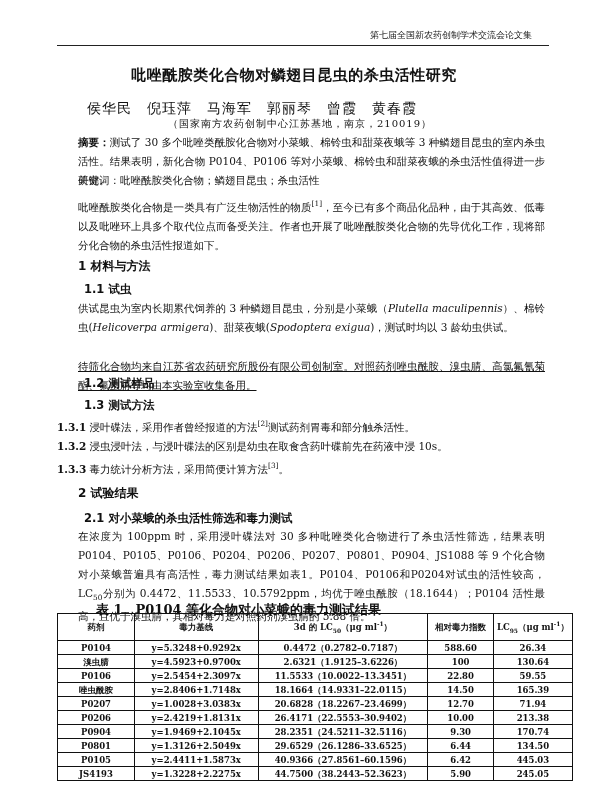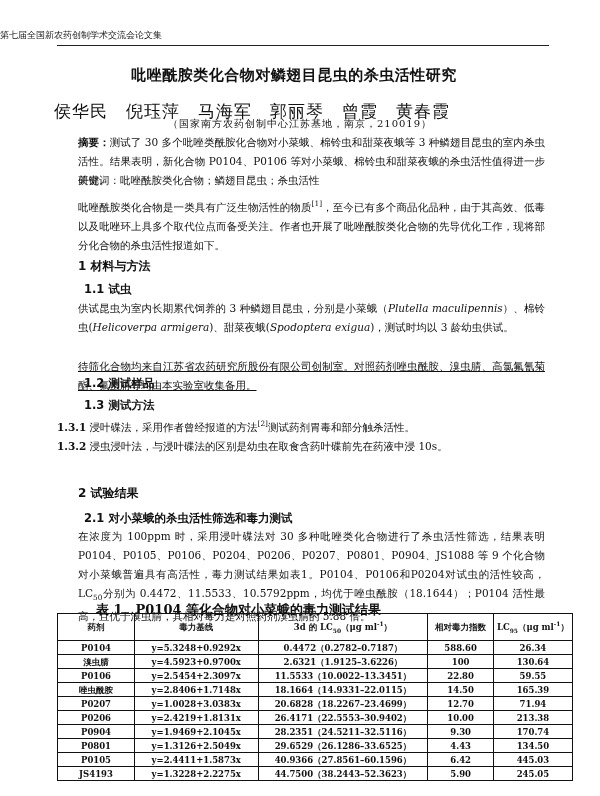--- a/index.html
+++ b/index.html
@@ -1,21 +1,21 @@
 <!DOCTYPE html>
 <html><head>
 <meta charset="utf-8">
 <style>
   html, body { margin:0; padding:0; background:#ffffff; }
   body { width:600px; height:796px; position:relative; overflow:hidden; color:#111; font-family:"DejaVu Serif", serif; }
   .abs { position:absolute; }
-  .running-head { left:0; width:532px; top:29px; text-align:left; font-size:9px; font-family:"DejaVu Sans", sans-serif; color:#222; }
+  .running-head { left:0; width:532px; top:29px; text-align:right; font-size:9px; font-family:"DejaVu Sans", sans-serif; color:#222; }
   .head-rule { left:57px; width:492px; top:45px; height:0; border-top:1.5px solid #222; }
   .title { left:0; width:588px; top:66px; text-align:center; font-size:15px; font-weight:bold; font-family:"DejaVu Sans", sans-serif; letter-spacing:0.5px; }
-  .authors { left:0; width:504px; top:100px; text-align:center; font-size:17px; word-spacing:9px; letter-spacing:1px; }
+  .authors { left:0; width:504px; top:100px; text-align:center; font-size:14px; word-spacing:9px; letter-spacing:1px; }
   .affil { left:0; width:600px; top:117px; text-align:center; font-size:10px; letter-spacing:1px; }
   .para { left:57px; width:488px; font-size:10.5px; line-height:19px; text-align:justify; }
   .para .indent { padding-left:21px; }
   .para b { font-weight:bold; }
   .h1 { left:78px; font-size:12px; font-family:"DejaVu Sans", sans-serif; font-weight:bold; }
   .h2 { left:84px; font-size:11.5px; font-family:"DejaVu Sans", sans-serif; font-weight:bold; }
   .caption { left:0; width:477px; top:601px; text-align:center; font-size:13px; font-weight:bold; }
   table.t1 { position:absolute; left:57px; top:613px; width:516px; border-collapse:collapse; font-size:8.5px; font-weight:bold; }
   table.t1 th, table.t1 td { border:1px solid #111; text-align:center; padding:0; height:13px; line-height:12px; }
   table.t1 th { height:26px; font-weight:bold; font-size:8.5px; }
@@ -61,20 +61,21 @@
 
 <div class="abs h2" style="top:340px;margin-top:36px;">1.2 测试样品</div>
 <div class="abs para" style="top:357px;text-decoration:underline;">
   <div class="indent">待筛化合物均来自江苏省农药研究所股份有限公司创制室。对照药剂唑虫酰胺、溴虫腈、高氯氟氰菊酯、氟虫腈等均由本实验室收集备用。</div>
 </div>
 
 <div class="abs h2" style="top:398px;">1.3 测试方法</div>
 <div class="abs para" style="top:414px;">
   <div><b>1.3.1</b> <span>浸叶碟法，采用作者曾经报道的方法</span><sup>[2]</sup><span>测试药剂胃毒和部分触杀活性。</span></div>
   <div><b>1.3.2</b> <span>浸虫浸叶法，与浸叶碟法的区别是幼虫在取食含药叶碟前先在药液中浸 10s。</span></div>
+  <div><b>1.3.3</b> <span>毒力统计分析方法，采用简便计算方法</span><sup>[3]</sup><span>。</span></div>
 </div>
 
 <div class="abs h1" style="top:485px;">2 试验结果</div>
 
 <div class="abs h2" style="top:511px;">2.1 对小菜蛾的杀虫活性筛选和毒力测试</div>
 <div class="abs para" style="top:527px;">
   <div class="indent"><span>在浓度为 100ppm 时，采用浸叶碟法对 30 多种吡唑类化合物进行了杀虫活性筛选，结果表明 P0104、P0105、P0106、P0204、P0206、P0207、P0801、P0904、JS1088 等 9 个化合物对小菜蛾普遍具有高活性，毒力测试结果如表1。P0104、P0106和P0204对试虫的活性较高，LC</span><sub>50</sub><span>分别为 0.4472、11.5533、10.5792ppm，均优于唑虫酰胺（18.1644）；P0104 活性最高，且优于溴虫腈，其相对毒力是对照药剂溴虫腈的 5.88 倍。</span></div>
 </div>
 
 <div class="abs caption">表 1　P0104 等化合物对小菜蛾的毒力测试结果</div>
@@ -143,21 +144,21 @@
         <td>P0904</td>
         <td>y=1.9469+2.1045x</td>
         <td>28.2351（24.5211–32.5116）</td>
         <td>9.30</td>
         <td>170.74</td>
       </tr>
       <tr>
         <td>P0801</td>
         <td>y=1.3126+2.5049x</td>
         <td>29.6529（26.1286–33.6525）</td>
-        <td>4.43</td>
+        <td>6.44</td>
         <td>134.50</td>
       </tr>
       <tr>
         <td>P0105</td>
         <td>y=2.4411+1.5873x</td>
         <td>40.9366（27.8561–60.1596）</td>
         <td>6.42</td>
         <td>445.03</td>
       </tr>
       <tr>

